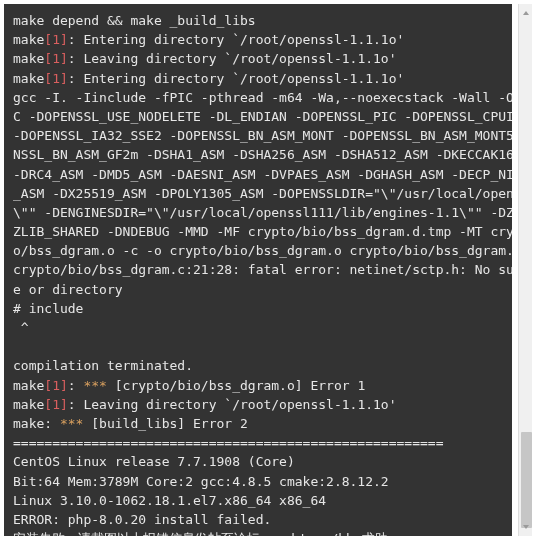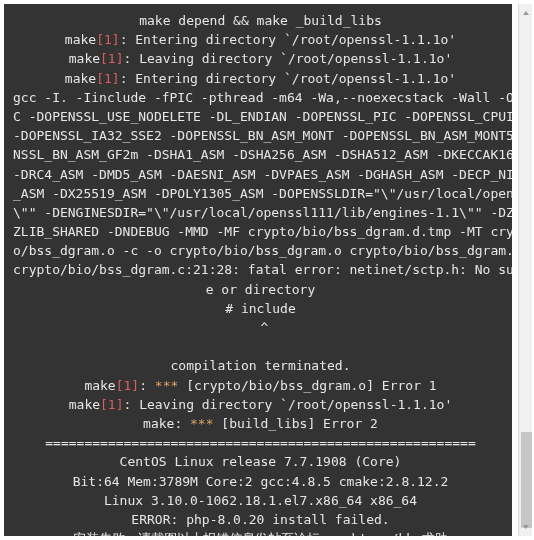--- a/index.html
+++ b/index.html
@@ -23,21 +23,20 @@
     padding: 4px 4px 4px 4px;
   }
 
   #terminal-body {
     position: relative;
     width: 508px;
     height: 532px;
     box-sizing: border-box;
     background: #333333;
     overflow: hidden;
-    text-align: center;
   }
 
   #console-output {
     box-sizing: border-box;
     padding: 7px 4px 4px 9px;
     margin: 0;
     color: #e6e6e6;
     font-family: "DejaVu Sans Mono", "Liberation Mono", monospace;
     font-size: 13px;
     line-height: 19.2px;

